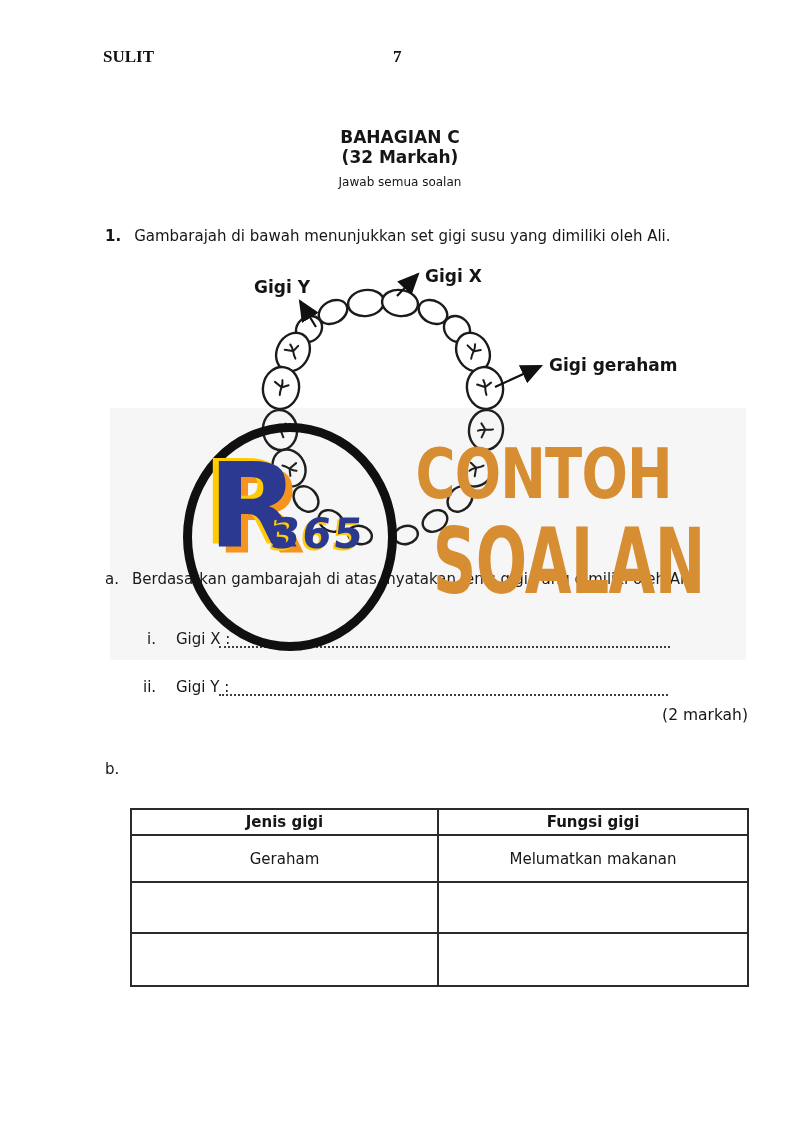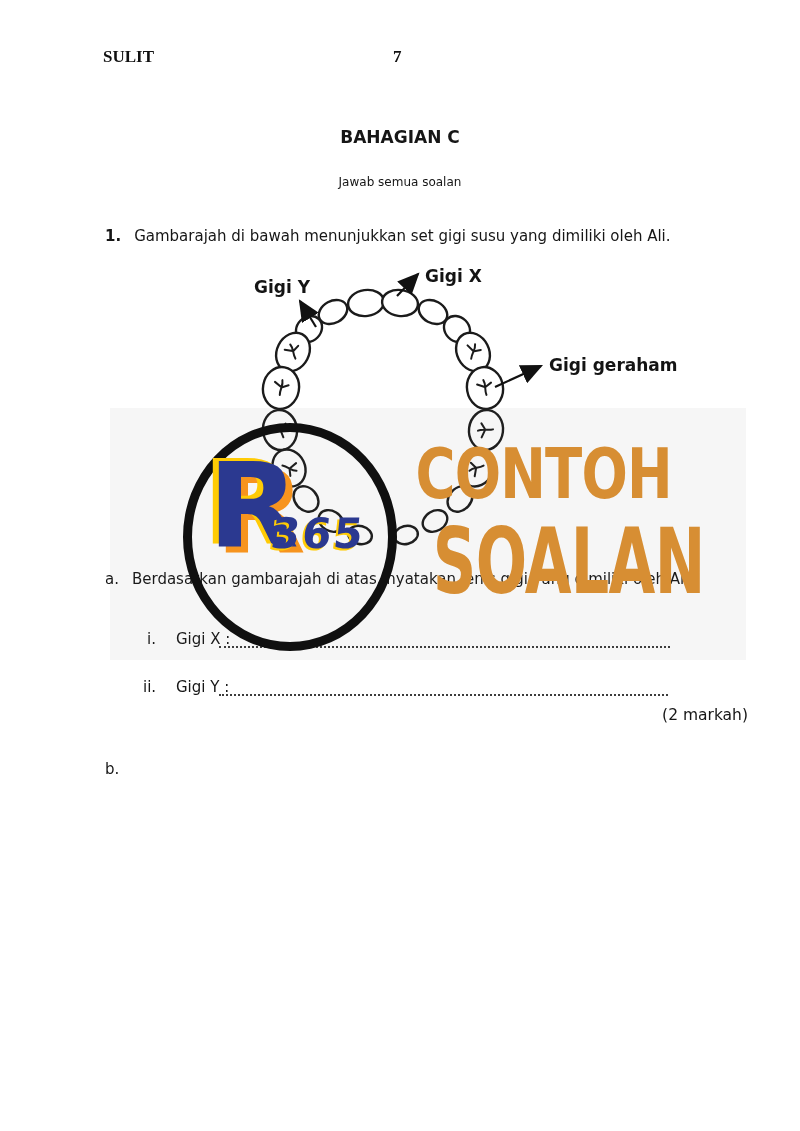--- a/index.html
+++ b/index.html
@@ -71,20 +71,21 @@
 </style>
 </head>
 <body>
 
 <div class="page">
 
   <div class="abs hdr" style="left:103px; top:47px;">SULIT</div>
   <div class="abs hdr" style="left:393px; top:47px;">7</div>
 
   <div class="abs sec sec-title">BAHAGIAN C</div>
+  <div class="abs sec sec-marks">(32 Markah)</div>
   <div class="abs sec sec-instr">Jawab semua soalan</div>
 
   <div class="abs qline" style="left:105px; top:227px; width:660px;">
     <span class="qnum">1.</span>
     <span>Gambarajah di bawah menunjukkan set gigi susu yang dimiliki oleh Ali.</span>
   </div>
 
   <svg class="diagram" width="800" height="330" viewBox="0 250 800 330" style="top:250px;">
     <defs>
       <path id="crease" class="crease" d="M0,-8 C2,-3 -1,1 0,7 M0,-1 L-7,-5 M1,-1 L7,-4"></path>
@@ -148,20 +149,44 @@
   <div class="abs itm" style="left:143px; top:678px;">ii.</div>
   <div class="abs itm" style="left:176px; top:678px;">Gigi Y :</div>
   <div class="abs dots" style="left:219px; top:694px; width:449px;"></div>
 
   <div class="abs marks" style="left:598px; top:706px; width:150px;">(2 markah)</div>
 
   <div class="abs qline" style="left:105px; top:760px; width:660px;">
     <span>b.</span>
   </div>
 
+  <table class="anstable">
+    <colgroup>
+        <col style="width:307px">
+        <col style="width:310px">
+      </colgroup>
+    <tbody>
+        <tr>
+      <th>Jenis gigi</th>
+      <th>Fungsi gigi</th>
+    </tr>
+    <tr class="r1">
+      <td>Geraham</td>
+      <td>Melumatkan makanan</td>
+    </tr>
+    <tr class="r2">
+      <td></td>
+      <td></td>
+    </tr>
+    <tr class="r3">
+      <td></td>
+      <td></td>
+    </tr>
+  </tbody>
+    </table>
 
   <div class="abs wm-band"></div>
   <div class="abs wm-circle"></div>
   <div class="abs logo-r">R</div>
   <div class="abs logo-365">365</div>
   <div class="abs wm-word wm-line1">CONTOH</div>
   <div class="abs wm-word wm-line2">SOALAN</div>
 
 </div>
 

